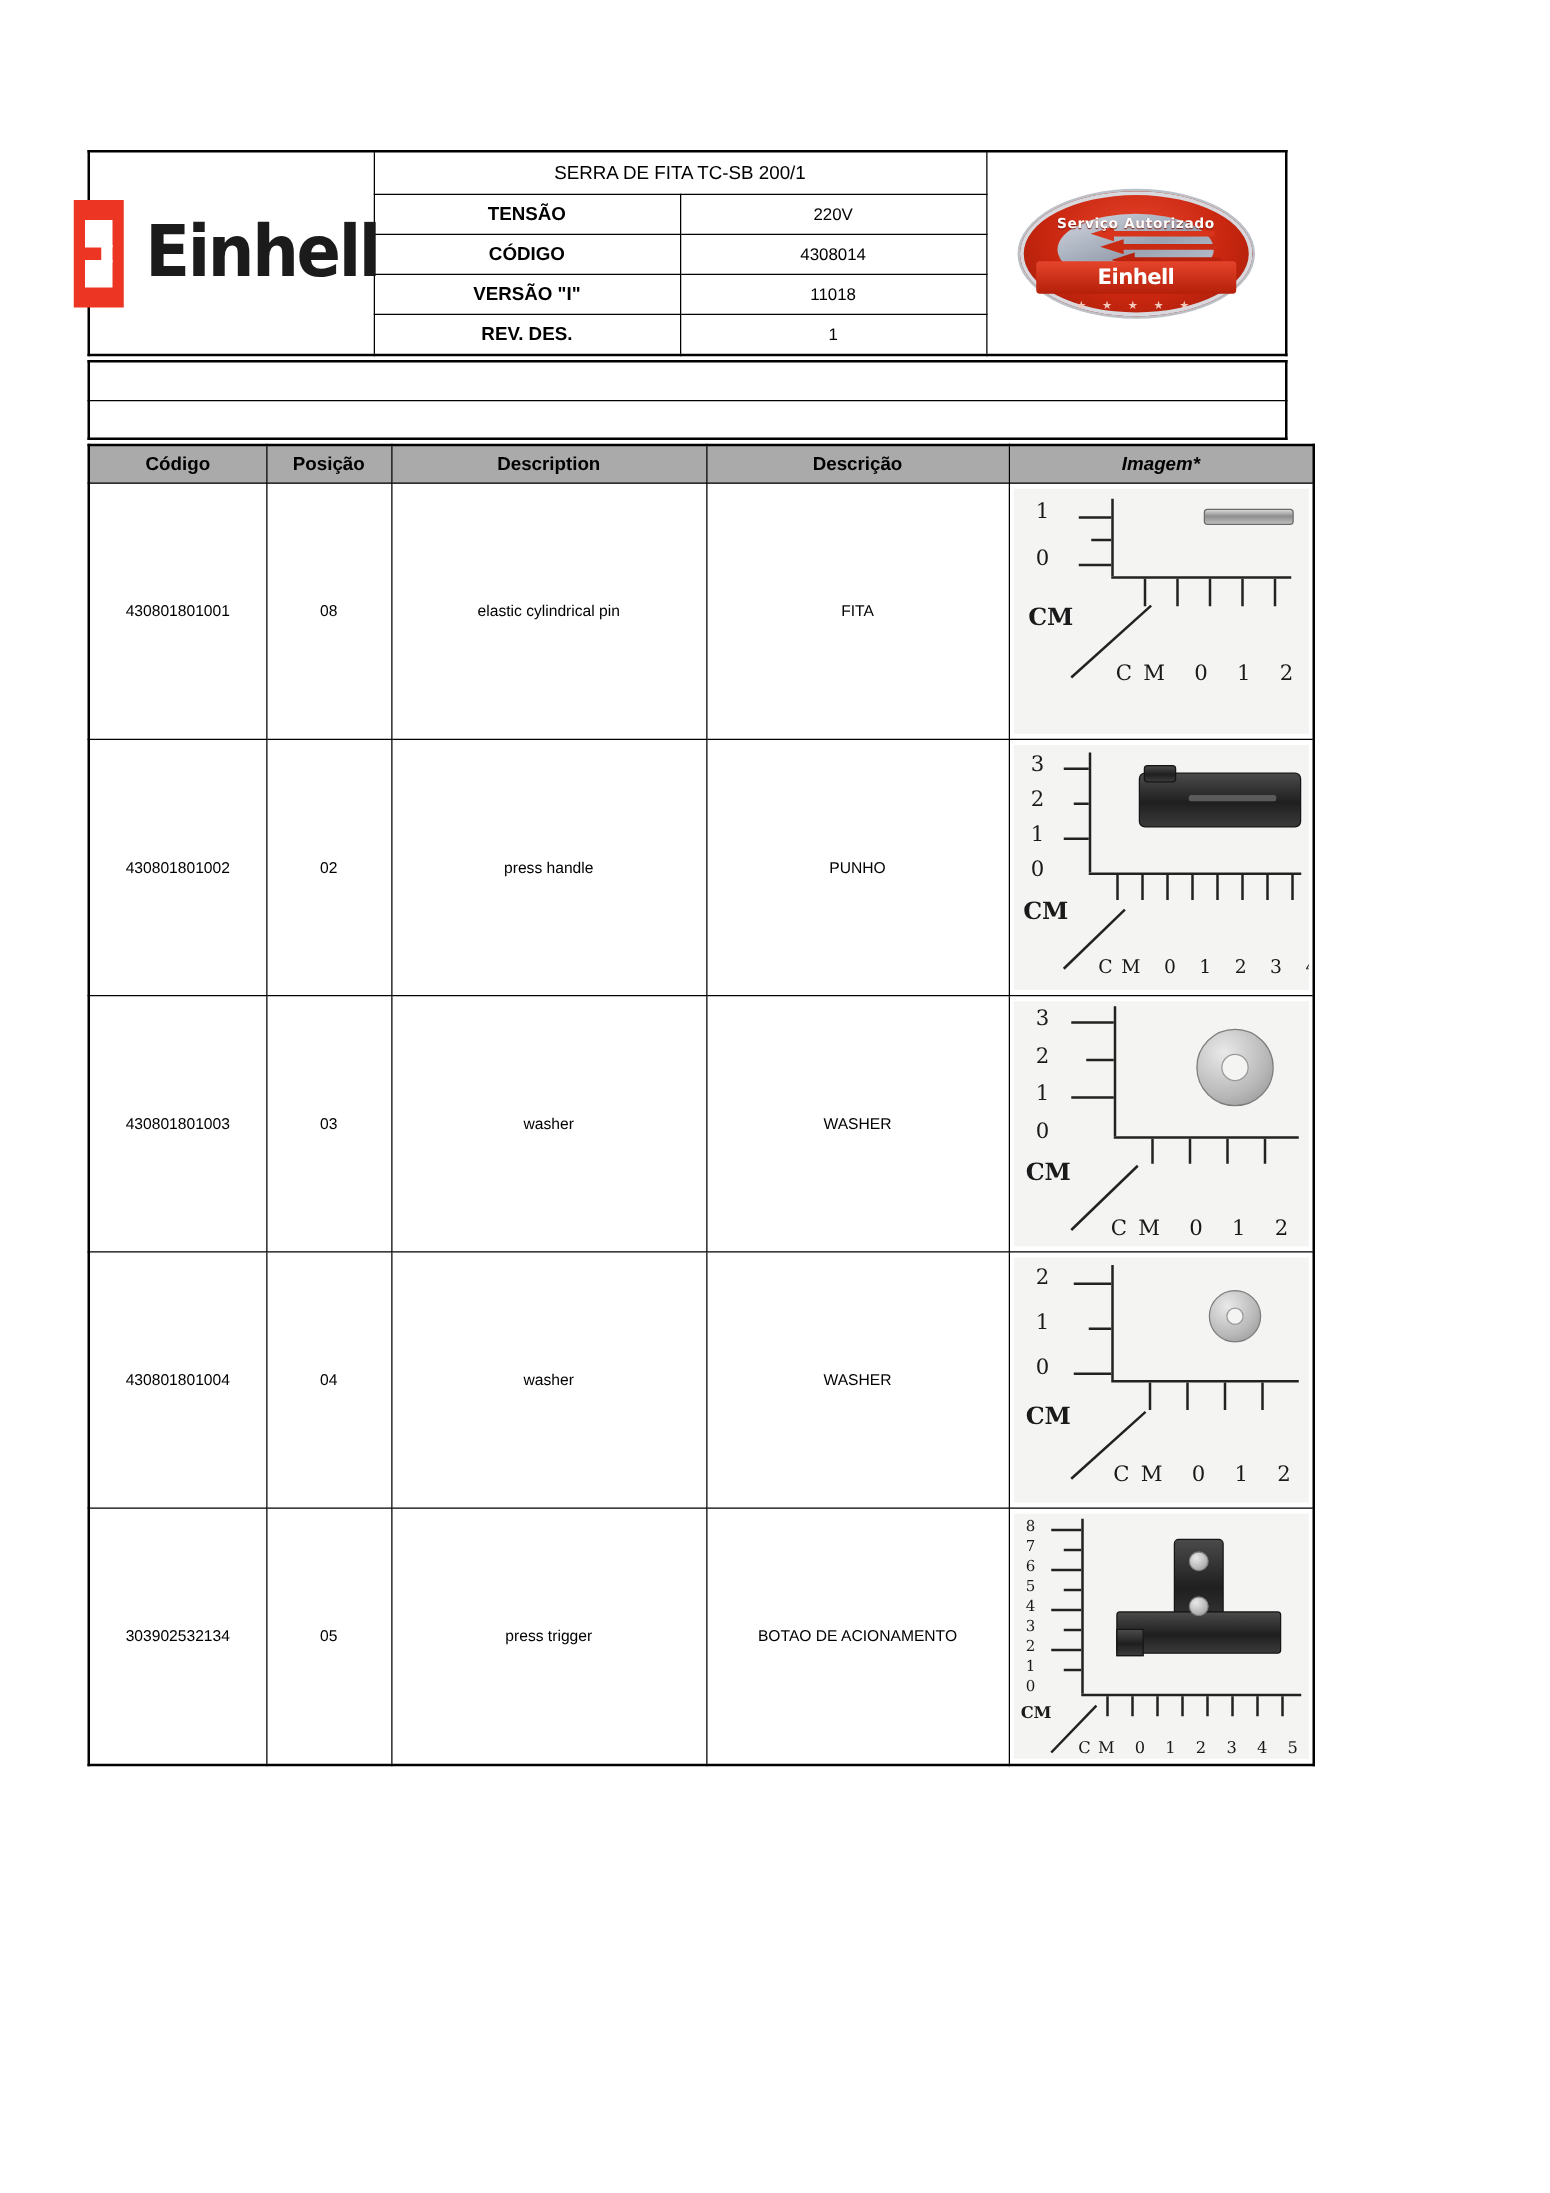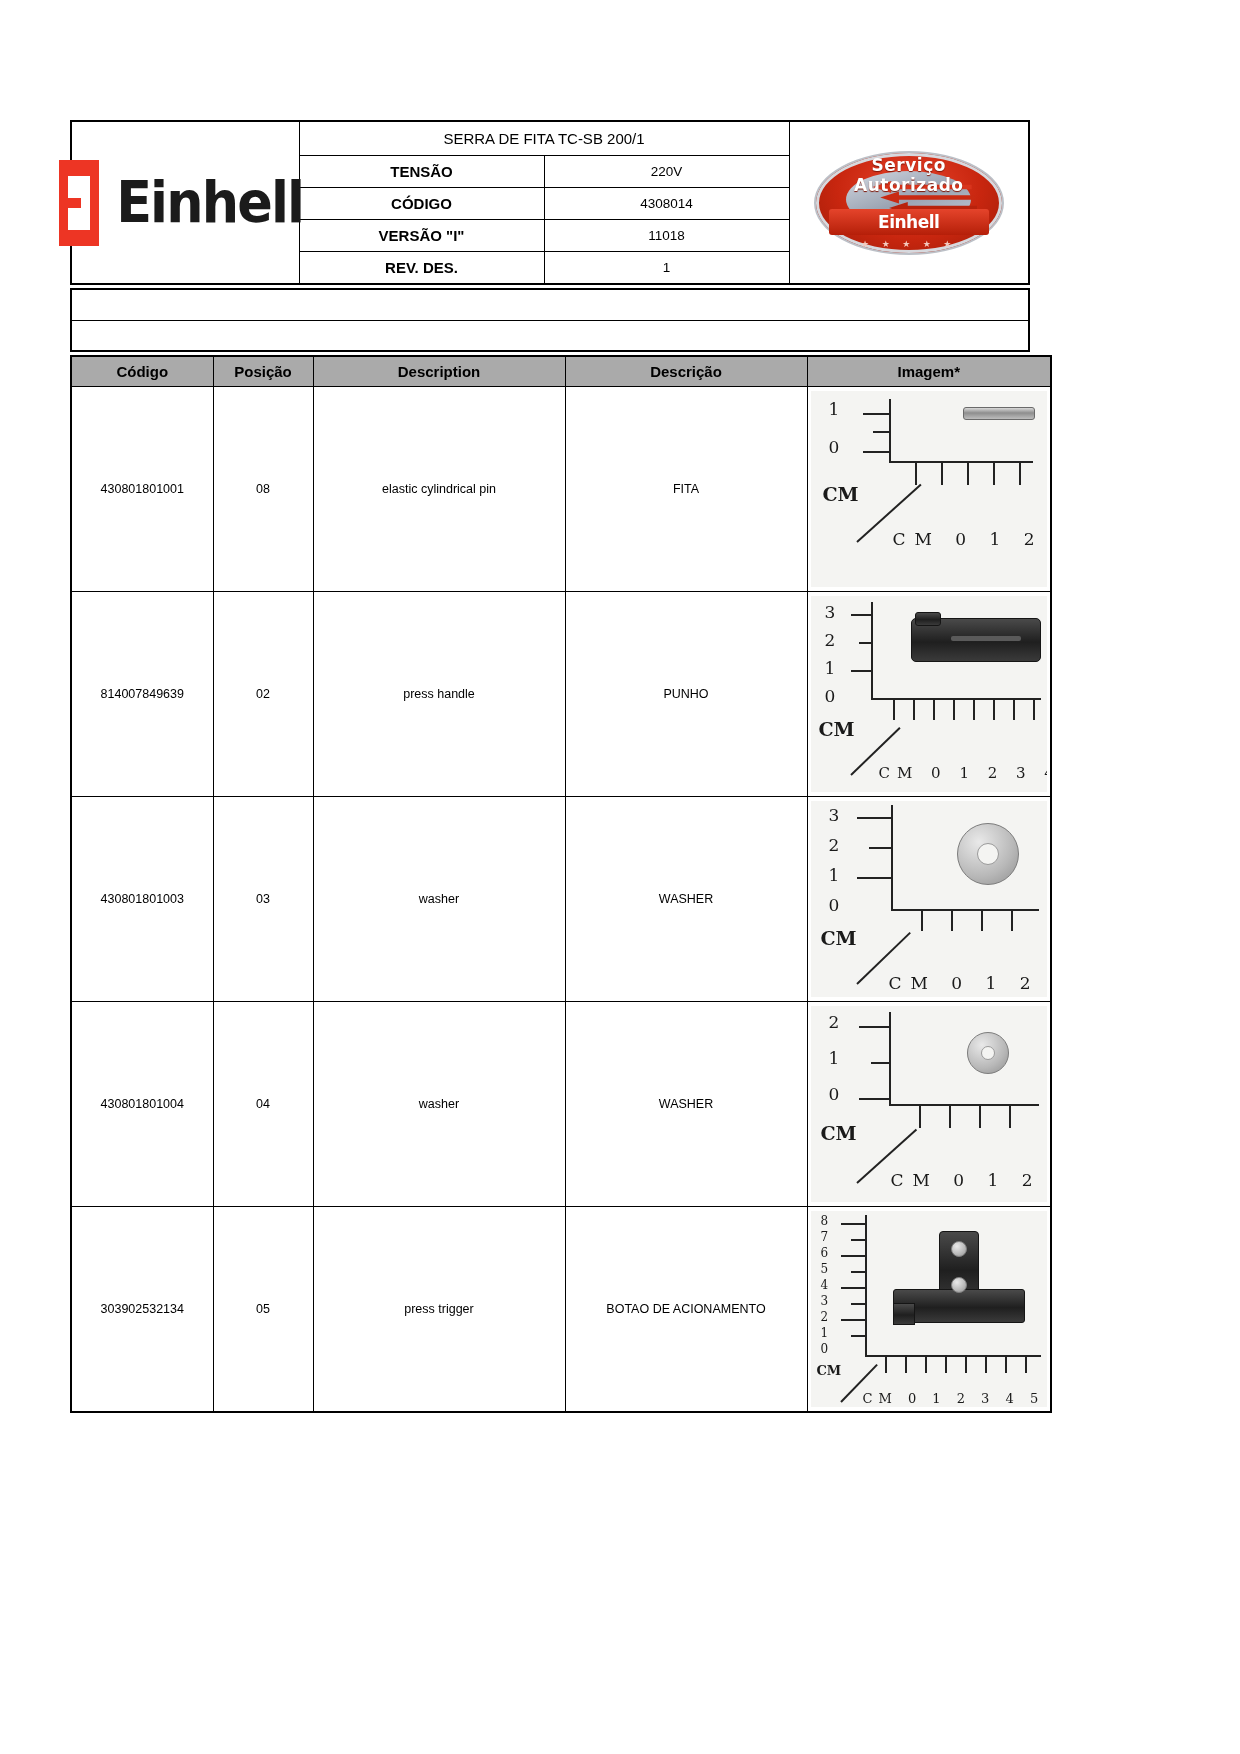--- a/index.html
+++ b/index.html
@@ -95,24 +95,24 @@
     box-shadow: 0 0 0 3px #d7d9de inset;
     border: 2px solid #bcc0c7;
   }
   .badge-inner {
     position: absolute;
     left: 17%; top: 20%; width: 66%; height: 55%;
     border-radius: 50%;
     background: linear-gradient(160deg, #d4d9e2 0%, #9aa3b2 50%, #c3cad6 100%);
   }
   .badge-top-text {
-    position: absolute; left: 0; right: 0; top: 4px;
+    position: absolute; left: 0; right: 0; top: 21px;
     text-align: center;
     font-family: "DejaVu Sans", sans-serif;
-    font-weight: bold; font-size: 17px;
+    font-weight: bold; font-size: 11px;
     color: #ffffff;
     letter-spacing: 0.5px;
     text-shadow: 0 1px 1px #7d1405;
     z-index: 4;
   }
   .badge-arrows { position: absolute; left: 28%; top: 26%; width: 58%; height: 36%; z-index: 3; }
   .badge-band {
     position: absolute; left: 8%; right: 8%; top: 56%;
     height: 26px;
     background: linear-gradient(180deg, #e5442b 0%, #b51f09 100%);
@@ -142,21 +142,21 @@
     font-weight: bold;
     font-size: 15px;
     padding: 6px 2px;
     text-align: center;
     border: 1px solid #000;
   }
   .col-codigo   { width: 142px; }
   .col-posicao  { width: 100px; }
   .col-desc-en  { width: 252px; }
   .col-desc-pt  { width: 242px; }
-  .col-imagem   { width: 244px; }
+  .col-imagem   { width: 244px; font-style: italic; }
 
   .parts-table td {
     text-align: center;
     font-size: 12.5px;
     padding: 4px 3px;
   }
   .cell-codigo { font-size: 12.5px; margin-top: 20px; }
   .cell-pos    { font-size: 12.5px; }
   .cell-img    { padding: 0; height: 205px; }
 
@@ -313,21 +313,21 @@
               <div class="tick" style="left:182px; top:72px; width:2px; height:22px;"></div>
               <div class="tick" style="left:208px; top:72px; width:2px; height:22px;"></div>
               <div class="diag" style="left:46px; top:150px; width:86px; transform:rotate(-42deg);"></div>
               <div class="ruler-scale" style="left:82px; top:138px;">CM 0  1  2</div>
               <div class="part-metal" style="left:152px; top:16px; width:72px; height:13px; border-radius:3px;"></div>
             </div>
           </td>
         </tr>
 
         <tr>
-          <td class="cell-codigo">814007849639</td>
+          <td class="cell-codigo">430801801002</td>
           <td class="cell-pos">02</td>
           <td>press handle</td>
           <td>PUNHO</td>
           <td class="cell-img">
             <div class="photo">
               <div class="ruler-v" style="left:14px; top:8px;">3</div>
               <div class="ruler-v" style="left:14px; top:36px;">2</div>
               <div class="ruler-v" style="left:14px; top:64px;">1</div>
               <div class="ruler-v" style="left:14px; top:92px;">0</div>
               <div class="ruler-cm" style="left:8px; top:122px;">CM</div>

